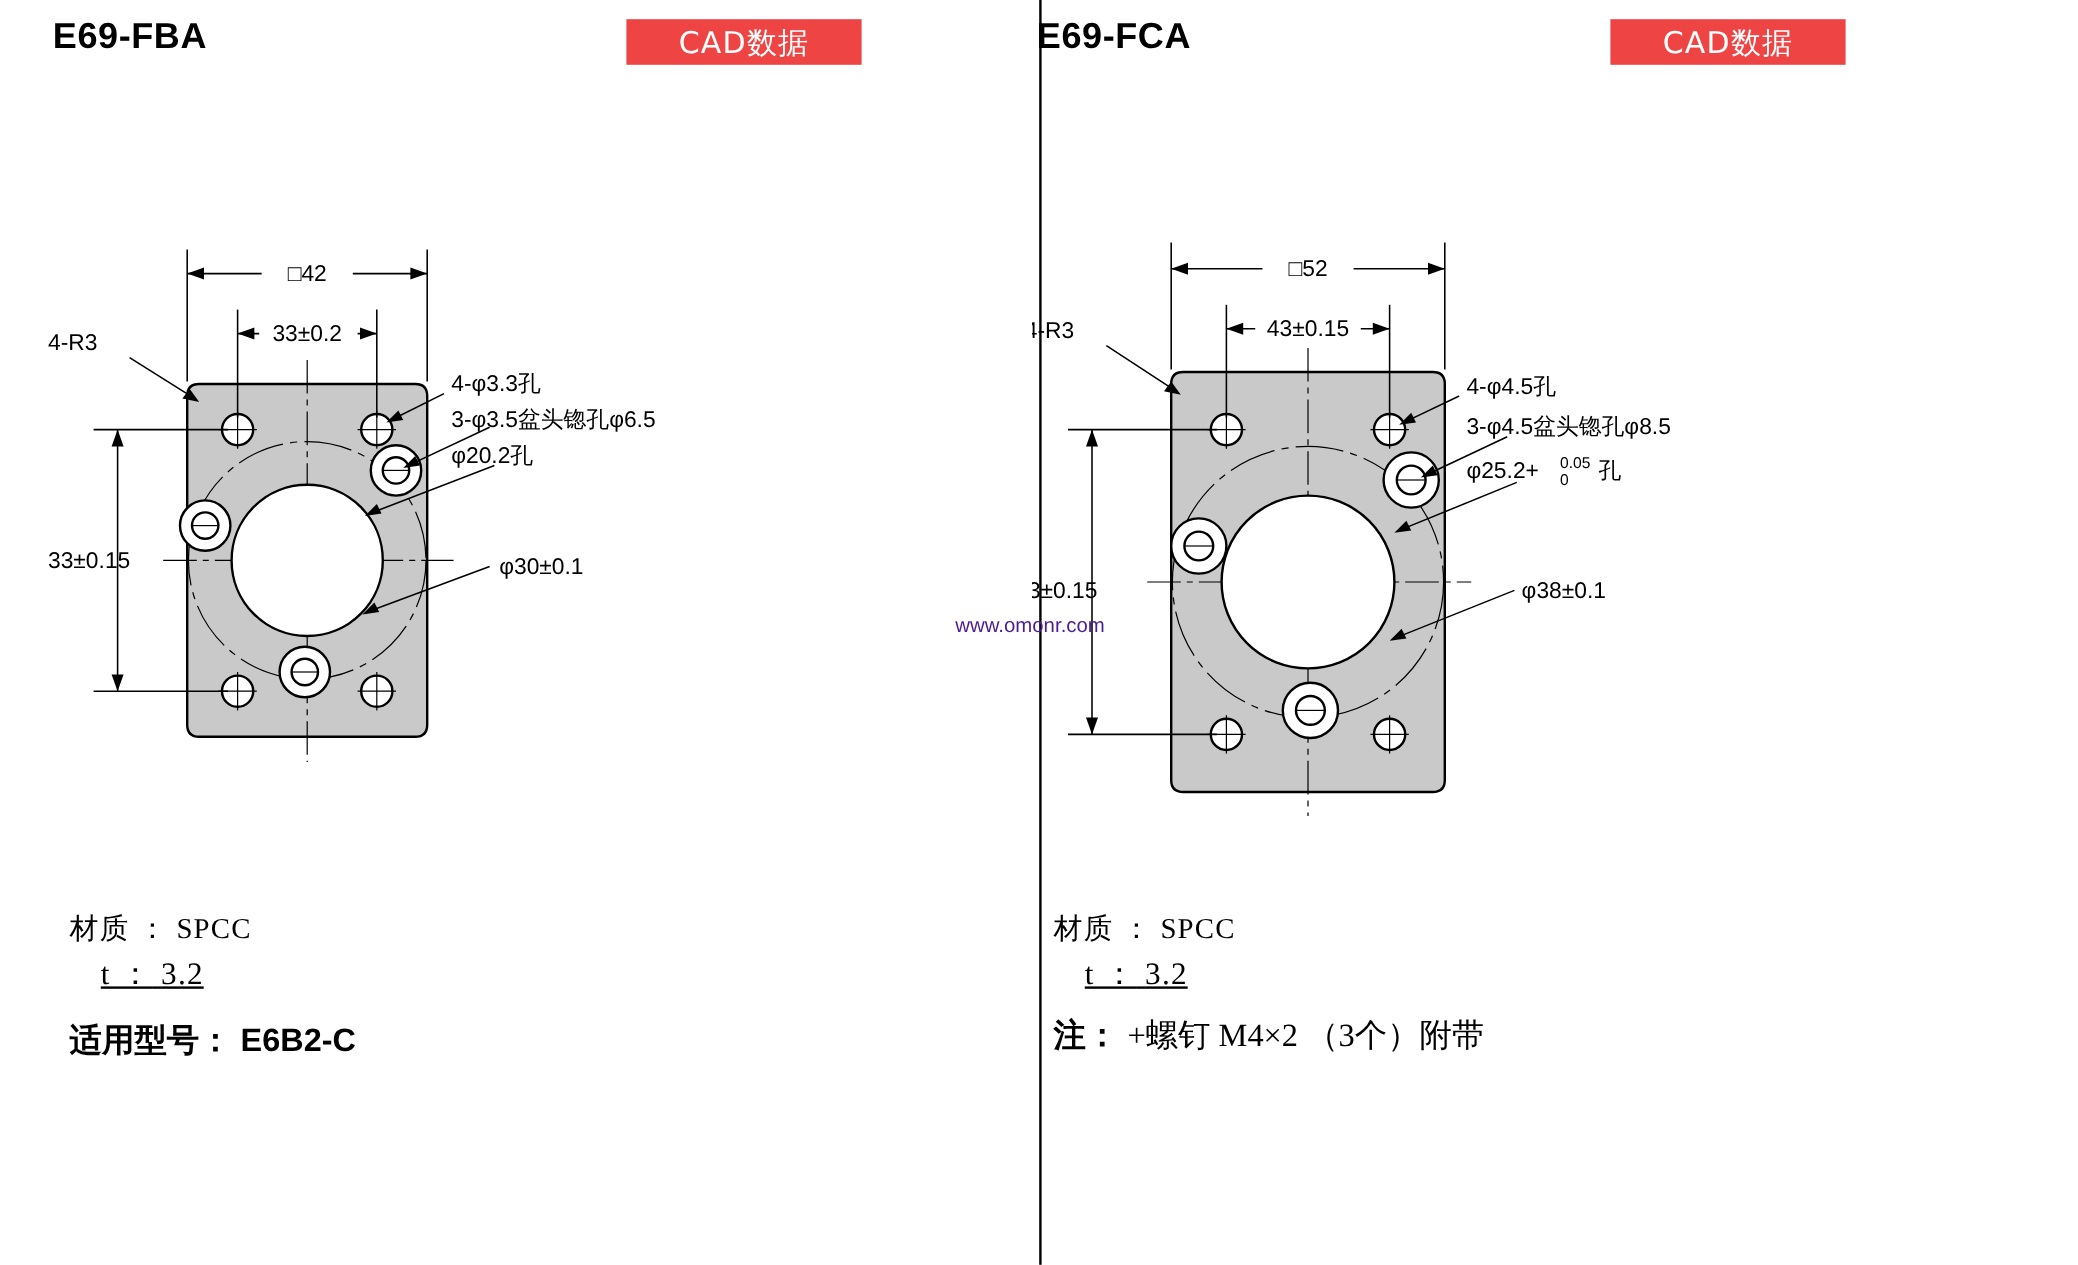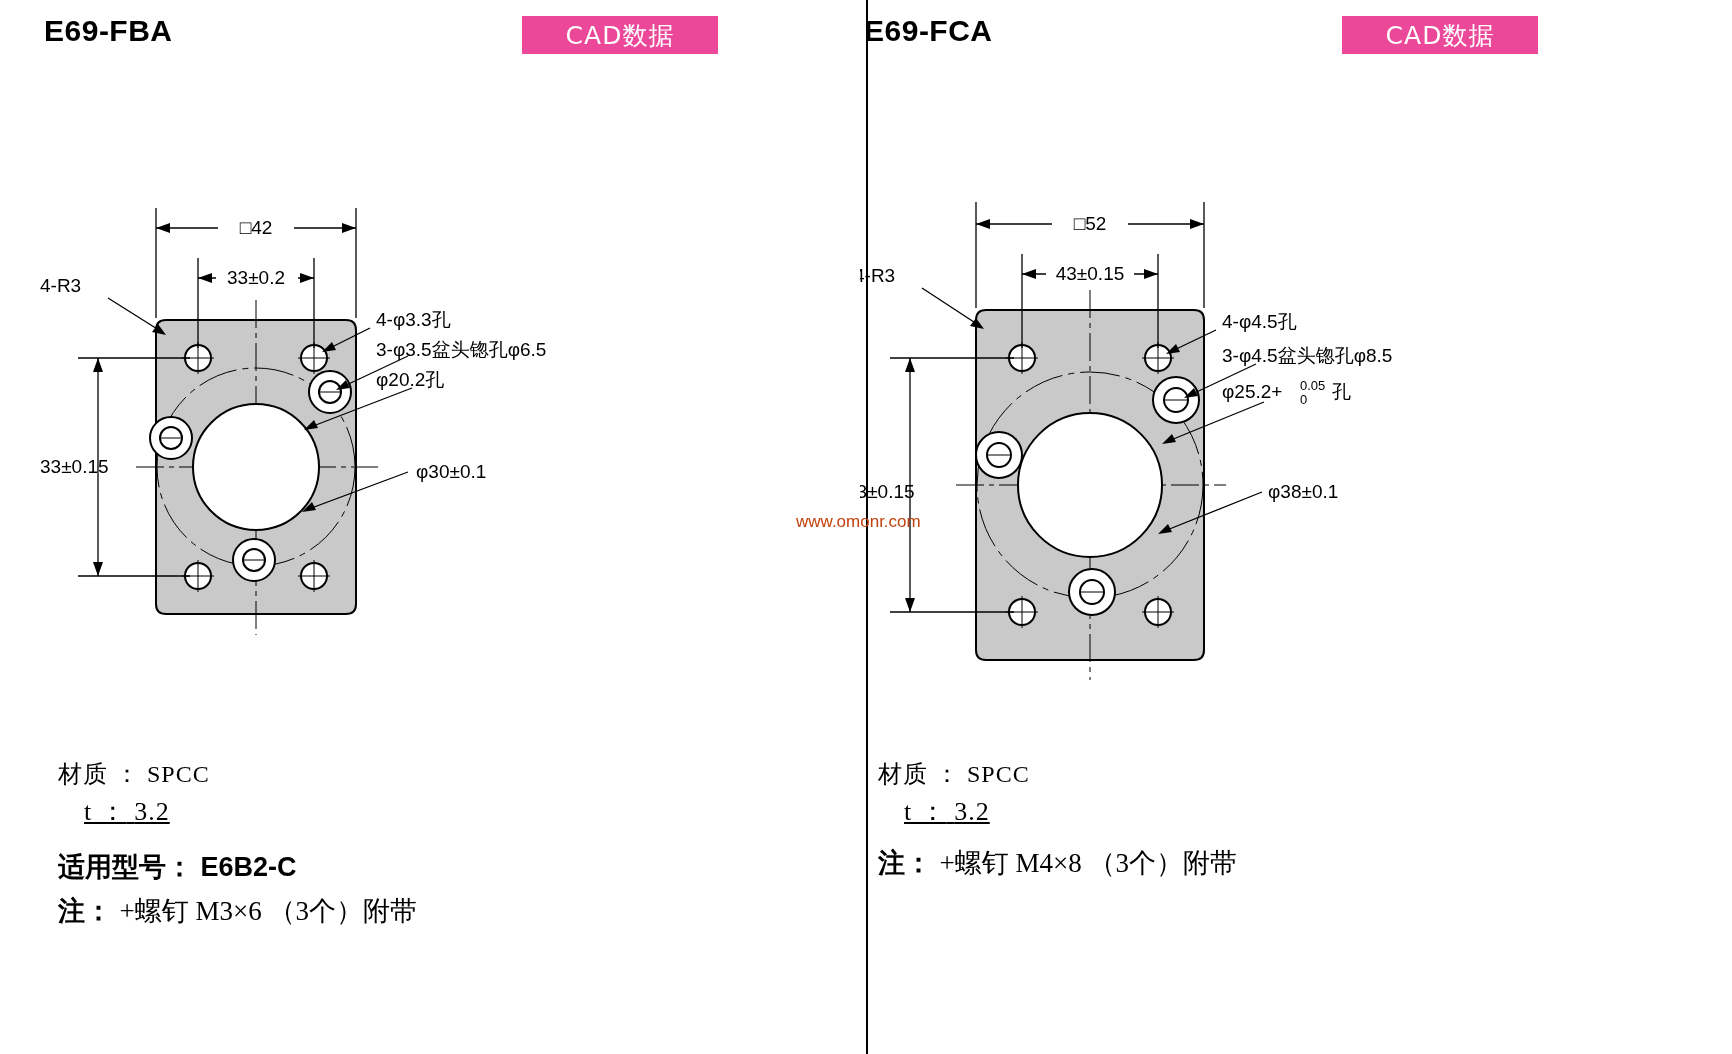--- a/index.html
+++ b/index.html
@@ -45,21 +45,21 @@
     font-weight: bold;
     letter-spacing: 0.5px;
     text-align: center;
   }
   .cad-badge {
     position: absolute;
     top: 16px;
     left: 522px;
     width: 196px;
     height: 38px;
-    background: #ec4899;
+    background: #ef4444;
     color: #ffffff;
     font-size: 25px;
     font-family: "DejaVu Sans", sans-serif;
     display: flex;
     align-items: center;
     justify-content: center;
     letter-spacing: 1px;
   }
 
   .drawing {
@@ -107,21 +107,21 @@
   }
   .notes .remark .rtxt {
     font-family: "Liberation Serif", serif;
     font-weight: normal;
   }
 
   .watermark {
     position: absolute;
     left: 796px;
     top: 512px;
-    color: #c2410c;
+    color: #4c1d95;
     font-size: 17px;
     font-family: "Liberation Sans", sans-serif;
     z-index: 5;
     white-space: nowrap;
   }
 
   text {
     font-family: "Liberation Sans", sans-serif;
     fill: #000000;
   }
@@ -250,24 +250,20 @@
         <span>SPCC</span>
       </div>
       <div class="thick">
         <span>t ：</span>
         <span>3.2</span>
       </div>
       <div class="applies">
         <span>适用型号：</span>
         <span class="val">E6B2-C</span>
       </div>
-      <div class="remark">
-        <span>注：</span>
-        <span class="rtxt">+螺钉 M3×6 （3个）附带</span>
-      </div>
     </div>
   </div>
 
   <div class="panel right">
 
     <div class="model-title">E69-FCA</div>
     <div class="cad-badge">CAD数据</div>
 
     <div class="drawing">
       <svg width="800" height="520" viewBox="0 0 800 520">
@@ -383,19 +379,19 @@
       <div class="mat">
         <span>材质 ：</span>
         <span>SPCC</span>
       </div>
       <div class="thick">
         <span>t ：</span>
         <span>3.2</span>
       </div>
       <div class="remark">
         <span>注：</span>
-        <span class="rtxt">+螺钉 M4×8 （3个）附带</span>
+        <span class="rtxt">+螺钉 M4×2 （3个）附带</span>
       </div>
     </div>
   </div>
 
   <div class="watermark">www.omonr.com</div>
 </div>
 
 </body></html>

